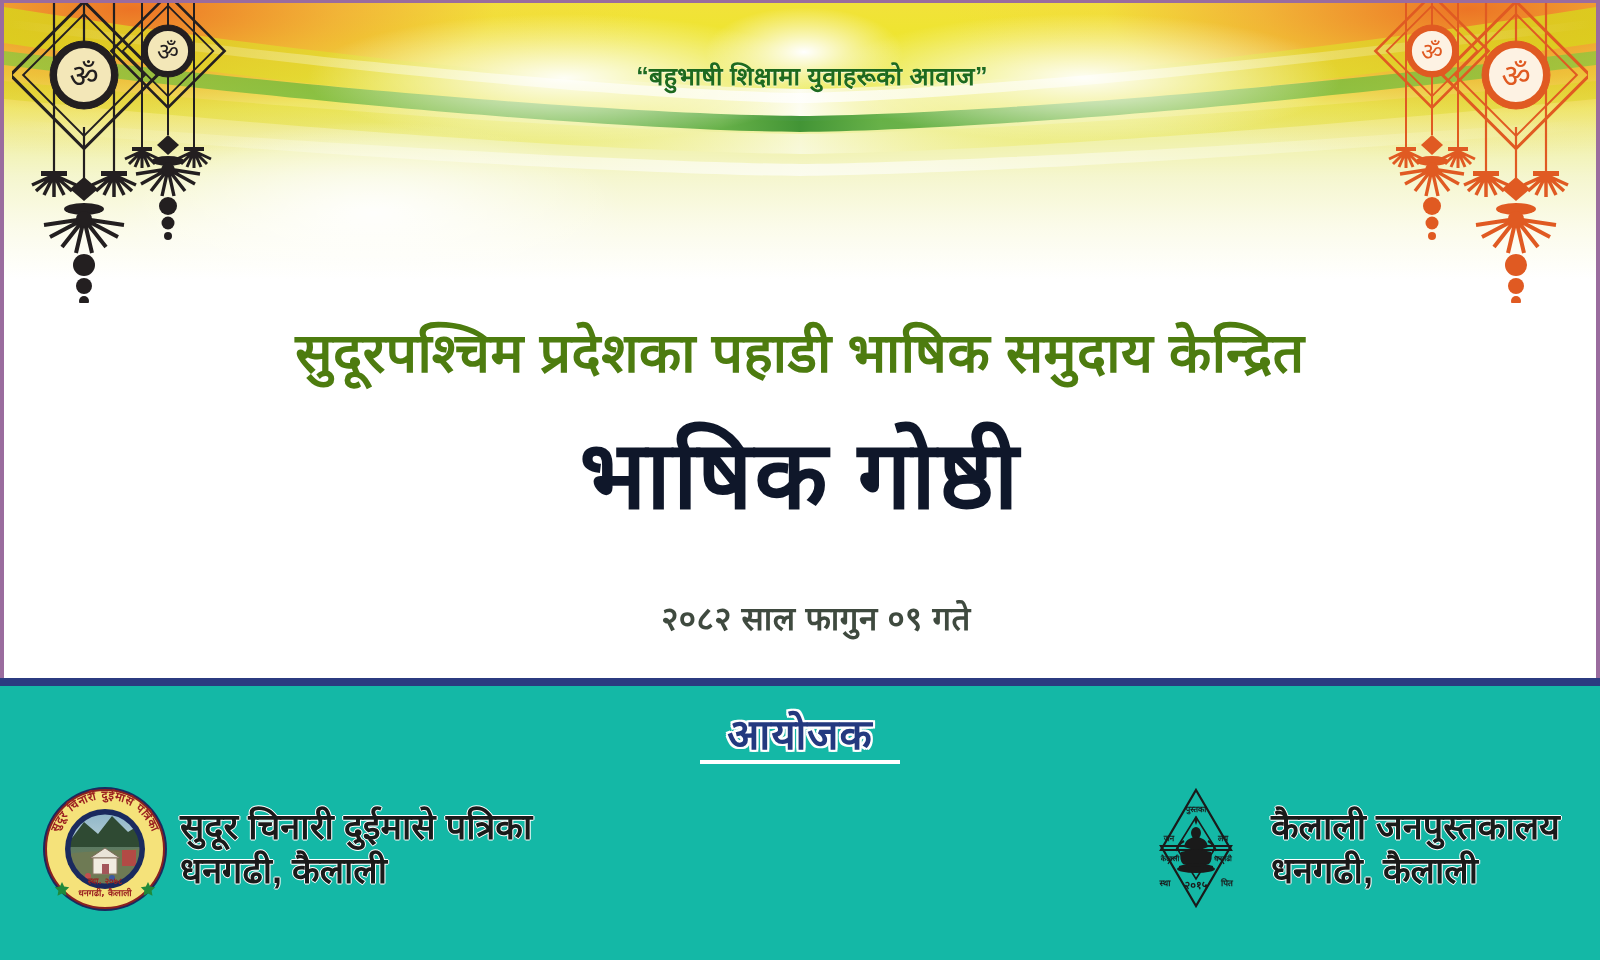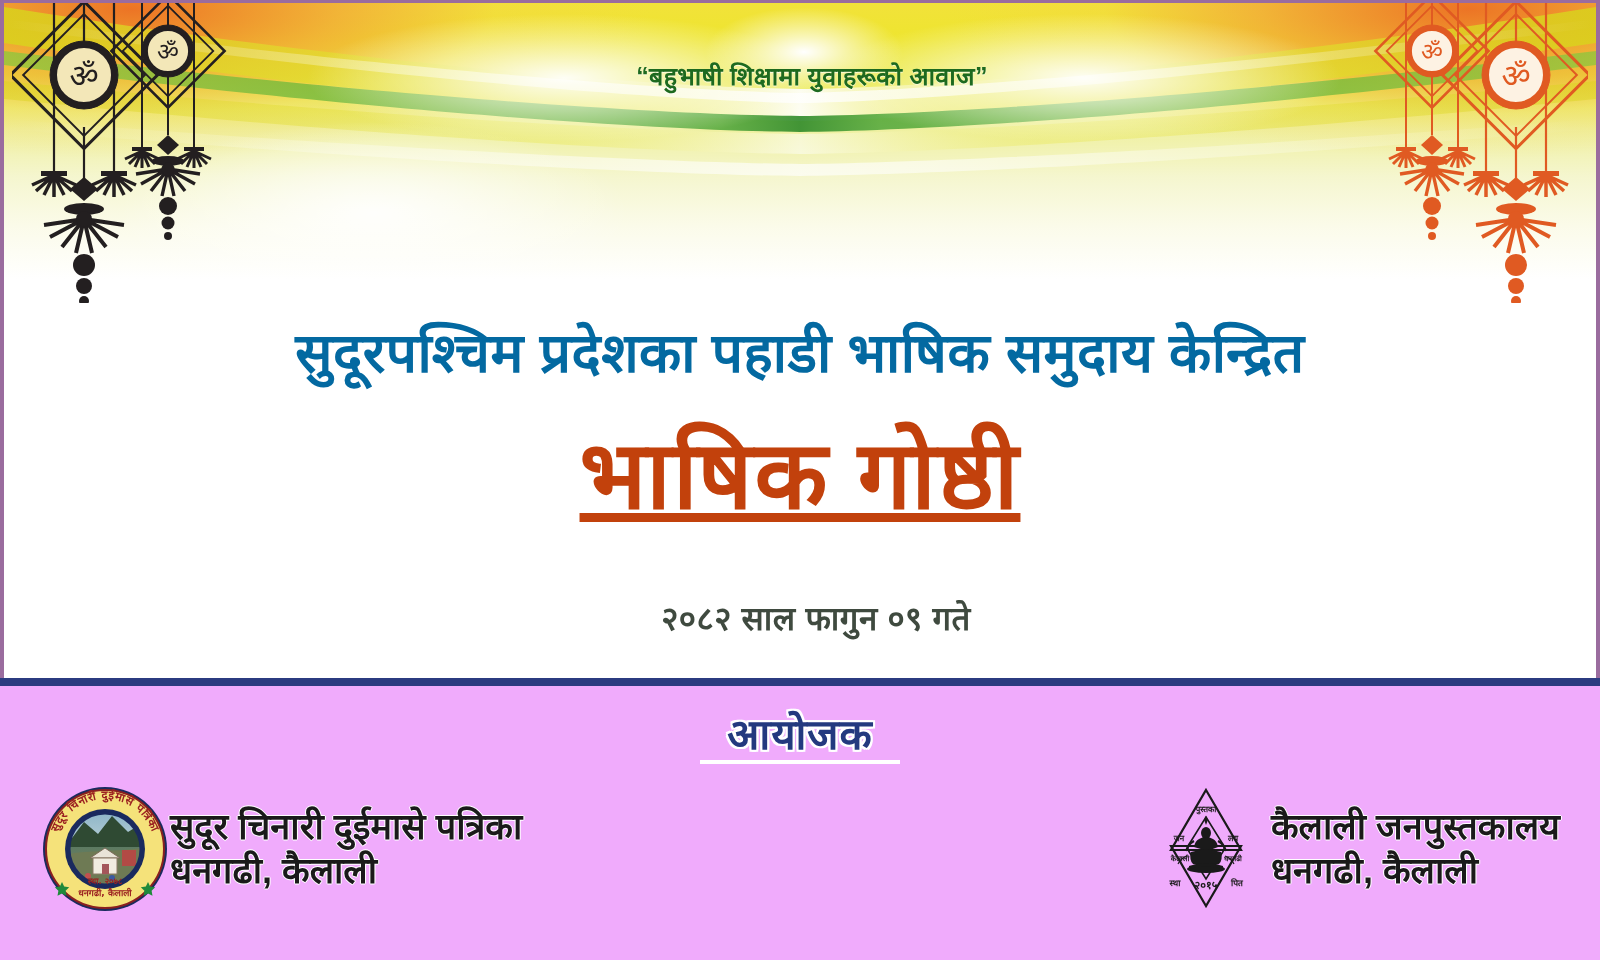--- a/index.html
+++ b/index.html
@@ -122,36 +122,35 @@
        0 -1px 0 rgba(255,255,255,0.85);
   }
 
   .main-title {
     position: absolute;
     left: 0; top: 310px;
     width: 100%;
     text-align: center;
     font-size: 55px;
     font-weight: bold;
-    color: #0369a1;
+    color: #4d7c0f;
     letter-spacing: 0.5px;
     white-space: nowrap;
   }
 
   .headline {
     position: absolute;
     left: 0; top: 420px;
     width: 100%;
     text-align: center;
     font-size: 95px;
     font-weight: bold;
-    color: #c2410c;
+    color: #0f172a;
     letter-spacing: 2px;
     line-height: 1.1;
-    text-decoration: underline;
   }
 
   .event-date {
     position: absolute;
     left: 16px; top: 592px;
     width: 100%;
     text-align: center;
     font-size: 33px;
     font-weight: bold;
     color: #3f4a3f;
@@ -166,21 +165,21 @@
     height: 8px;
     background: #2b3b80;
   }
 
   
   .bottom-panel {
     position: absolute;
     left: 0; top: 686px;
     width: 1600px;
     height: 274px;
-    background: #f0abfc;
+    background: #14b8a6;
   }
 
   .organizer-heading {
     position: absolute;
     left: 0; top: 18px;
     width: 100%;
     text-align: center;
     font-size: 42px;
     font-weight: bold;
     color: #23397f;
@@ -214,21 +213,21 @@
     display: flex;
     justify-content: space-between;
     align-items: flex-start;
     padding: 0 40px;
     box-sizing: border-box;
   }
 
   .org {
     display: flex;
     align-items: center;
-    gap: 0;
+    gap: 10px;
   }
   .org-text {
     font-size: 36px;
     font-weight: bold;
     color: #1a1a1a;
     line-height: 1.22;
     text-shadow:
        1px 0 0 #ffffff,
       -1px 0 0 #ffffff,
        0 1px 0 #ffffff,

